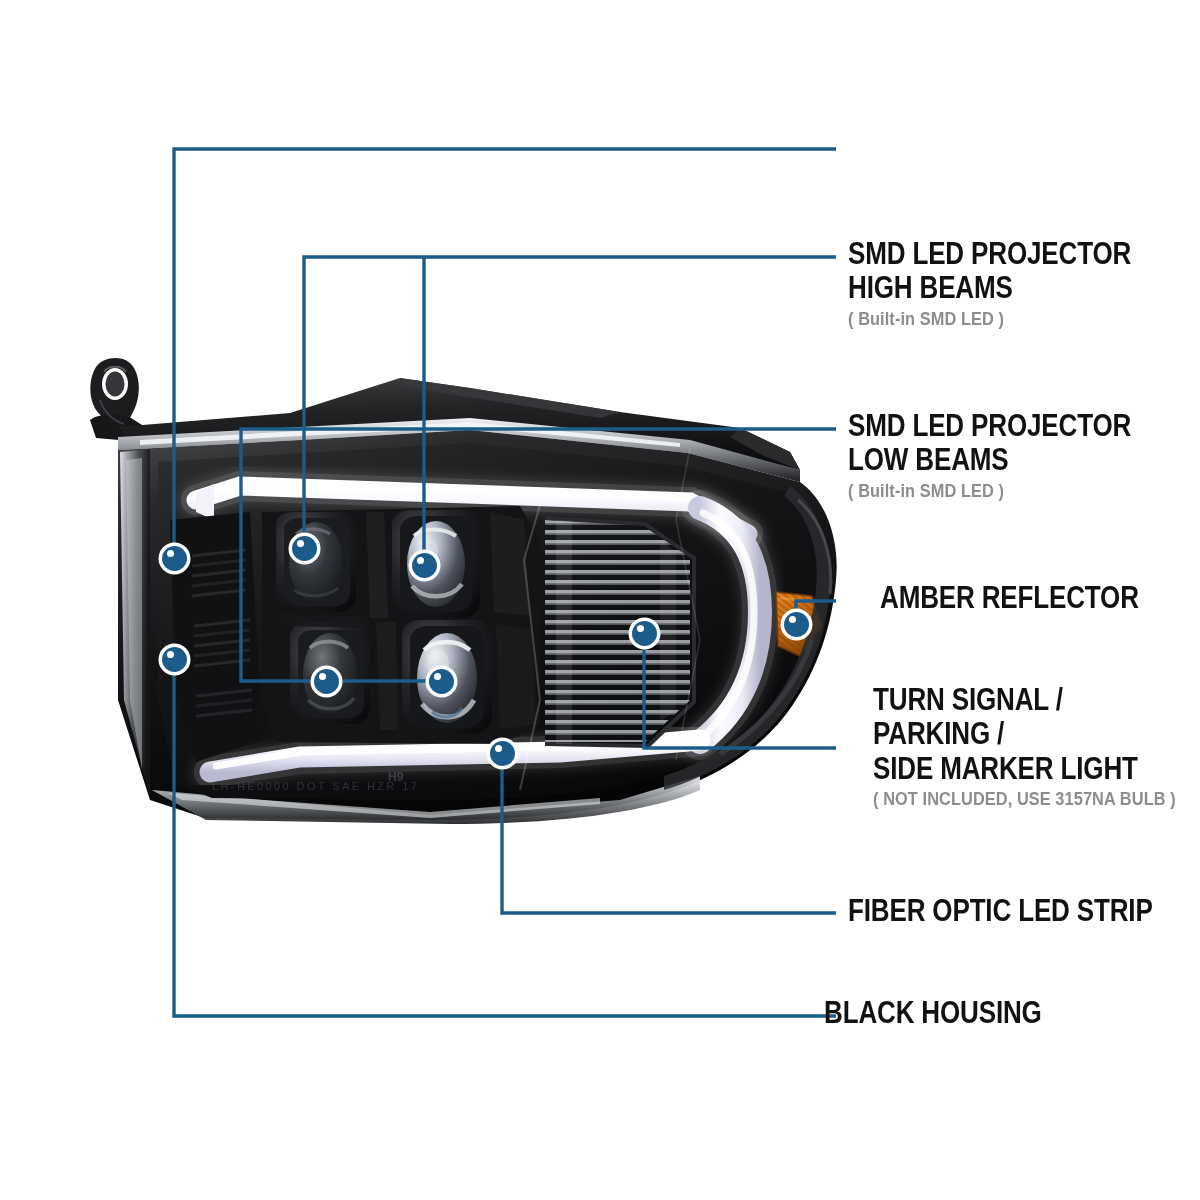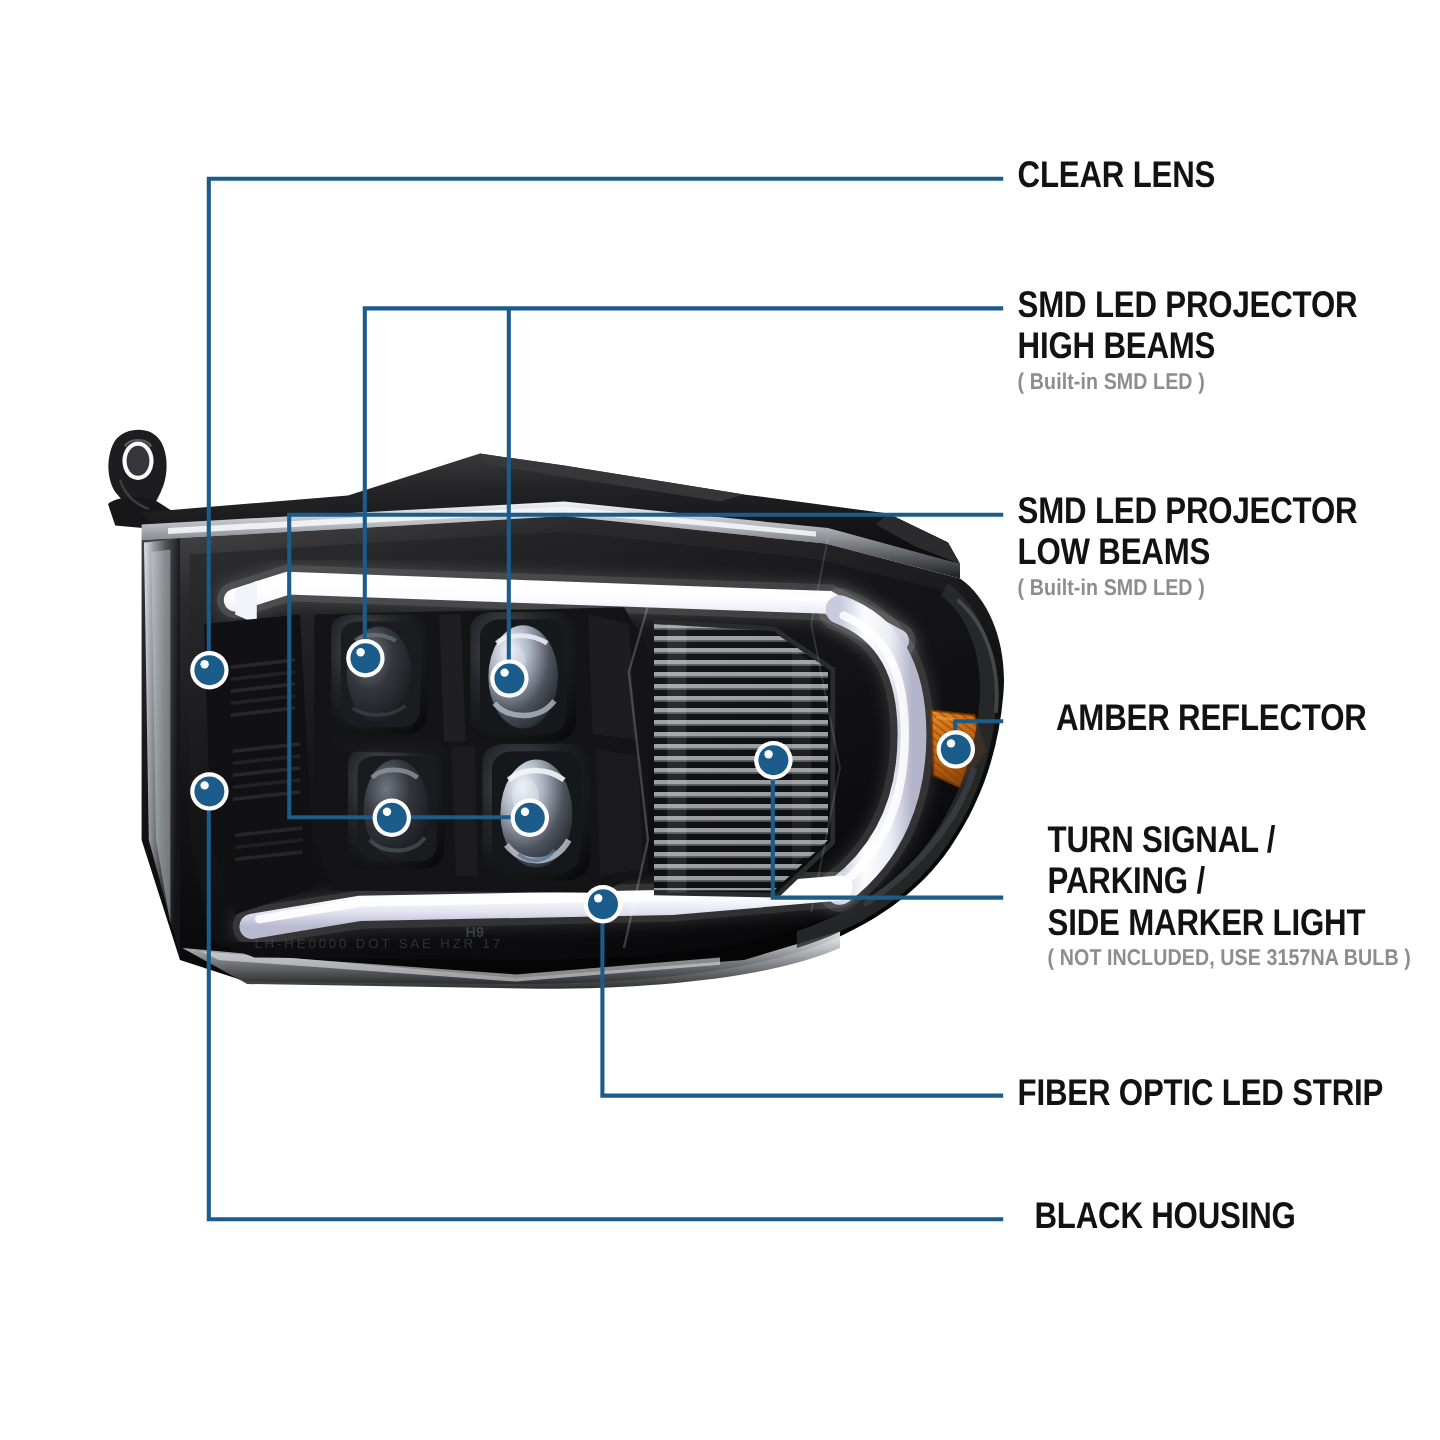--- a/index.html
+++ b/index.html
@@ -378,23 +378,20 @@
   <div class="dot" style="left:174px;top:558px;"></div>
   <div class="dot" style="left:304px;top:548px;"></div>
   <div class="dot" style="left:424px;top:565px;"></div>
   <div class="dot" style="left:326px;top:681px;"></div>
   <div class="dot" style="left:441px;top:681px;"></div>
   <div class="dot" style="left:796px;top:624px;"></div>
   <div class="dot" style="left:644px;top:633px;"></div>
   <div class="dot" style="left:502px;top:753px;"></div>
   <div class="dot" style="left:174px;top:659px;"></div>
 
-  <div class="label-block" style="left:848px;top:131px;">
-    <span class="ttl">CLEAR LENS</span>
-  </div>
 
   <div class="label-block" style="left:848px;top:239px;">
     <span class="ttl">SMD LED PROJECTOR</span>
     <span class="ttl">HIGH BEAMS</span>
     <span class="sub">( Built-in SMD LED )</span>
   </div>
 
   <div class="label-block" style="left:848px;top:411px;">
     <span class="ttl">SMD LED PROJECTOR</span>
     <span class="ttl">LOW BEAMS</span>
@@ -409,17 +406,17 @@
     <span class="ttl">TURN SIGNAL /</span>
     <span class="ttl">PARKING /</span>
     <span class="ttl">SIDE MARKER LIGHT</span>
     <span class="sub">( NOT INCLUDED, USE  3157NA  BULB )</span>
   </div>
 
   <div class="label-block" style="left:848px;top:896px;">
     <span class="ttl">FIBER OPTIC LED STRIP</span>
   </div>
 
-  <div class="label-block" style="left:862px;top:998px;">
+  <div class="label-block" style="left:824px;top:998px;">
     <span class="ttl">BLACK HOUSING</span>
   </div>
 
 </div>
 
 </body></html>

